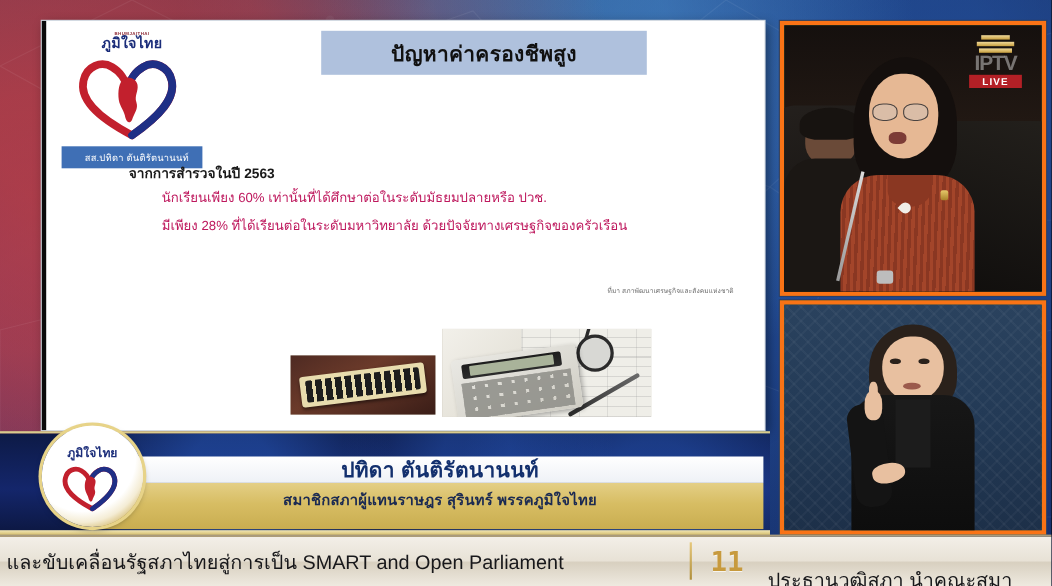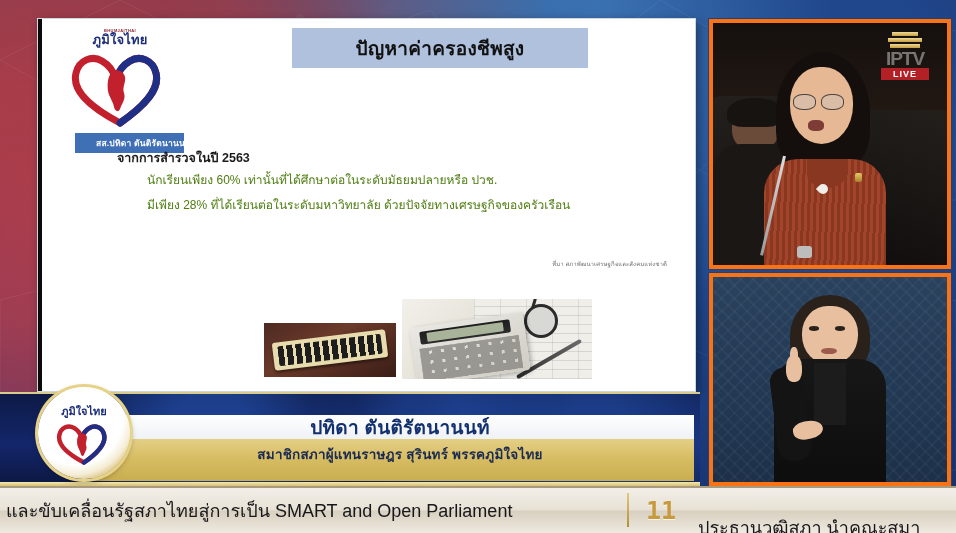--- a/index.html
+++ b/index.html
@@ -29,36 +29,36 @@
     border-left:4px solid #0a0a0a;
     box-shadow:0 0 0 1px #cfd6df, 3px 3px 10px rgba(0,0,0,.45);
   }
   .slide-inner { position:absolute; inset:0; padding:0; }
 
   .logo-block { position:absolute; left:14px; top:10px; width:128px; }
   .logo-word { text-align:center; font-size:13px; font-weight:bold; color:#1b2d7a; letter-spacing:.2px; line-height:1.05; }
   .logo-word .tiny { display:block; font-size:4px; color:#8a2430; letter-spacing:.4px; }
   .logo-heart { position:relative; width:104px; height:78px; margin:2px auto 0; }
   .logo-name {
-    margin-top:6px; background:#3f6fb5; color:#fff; font-size:8.5px; font-weight:bold;
-    text-align:center; padding:3px 21px; letter-spacing:.2px; white-space:nowrap;margin-left:19px;
+    margin-top:6px; background:#3f6fb5; color:#fff; font-size:8.5px; font-weight:normal;
+    text-align:center; padding:3px 21px; letter-spacing:.2px; white-space:nowrap;
   }
 
   .slide-title {
     position:absolute; left:250px; top:9px; width:296px; height:40px;
     background:#afc1dd; display:flex; align-items:center; justify-content:center;
   }
   .slide-title span { font-size:19px; font-weight:bold; color:#111; letter-spacing:.3px; }
 
   .slide-head {
     position:absolute; left:75px; top:129px;
     font-size:12.5px; font-weight:bold; color:#1a1a1a;
   }
   .slide-lines { position:absolute; left:105px; top:155px; width:520px; }
-  .slide-lines div { font-size:12px; color:#4d7c0f; line-height:1; margin-bottom:13px; font-weight:500; }
+  .slide-lines div { font-size:12px; color:#be185d; line-height:1; margin-bottom:13px; font-weight:500; }
   .slide-source {
     position:absolute; right:28px; top:240px;
     font-size:6px; color:#6a6a6a; letter-spacing:.1px;
   }
 
   .pic { position:absolute; background:#c9c3b6; overflow:hidden; }
   .pic1 { left:222px; top:304px; width:132px; height:54px; }
   .pic2 { left:360px; top:280px; width:190px; height:80px; }
 
   .abacus { position:absolute; inset:0;

